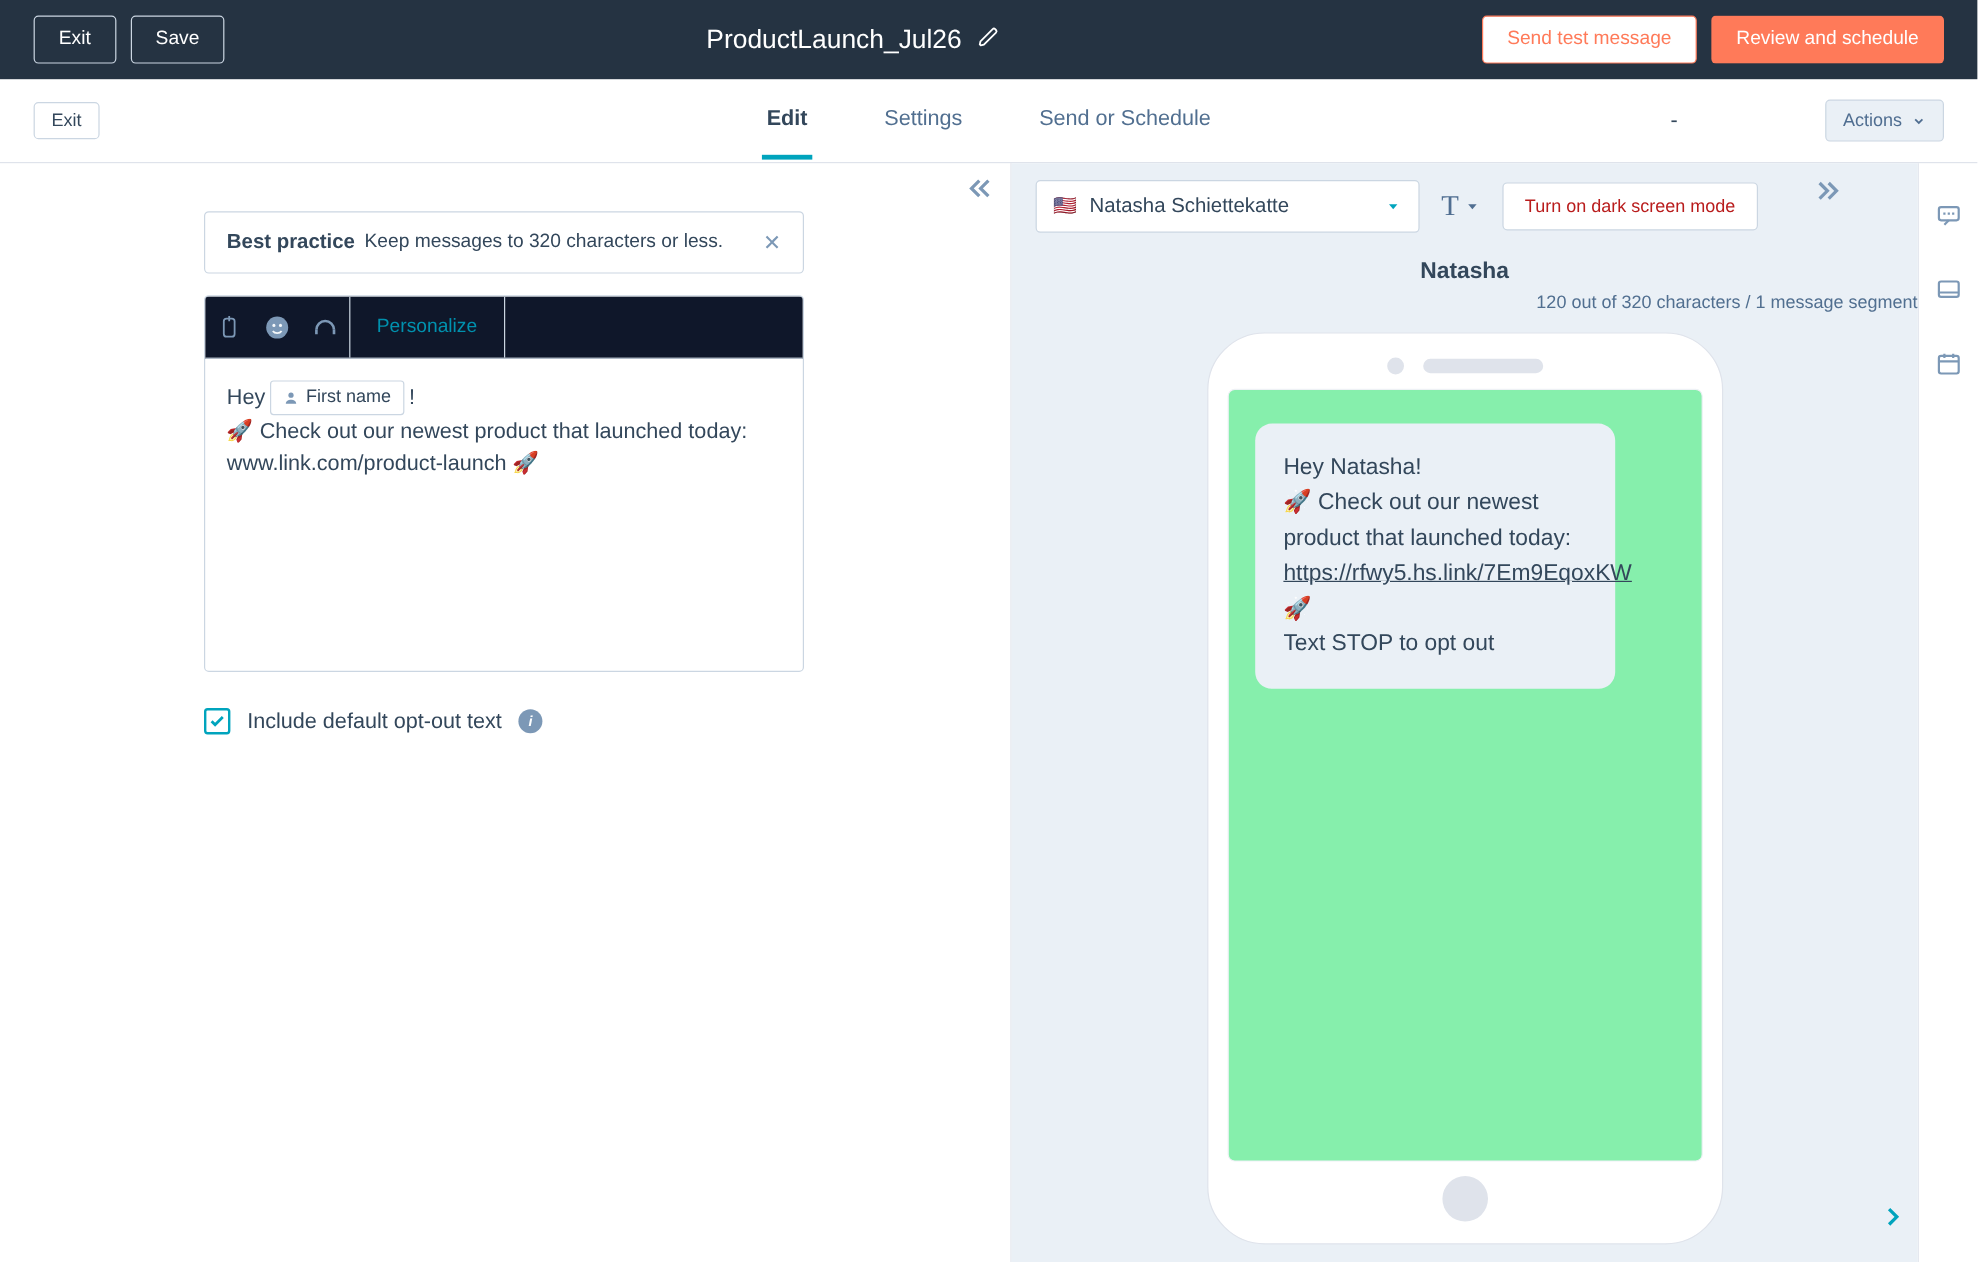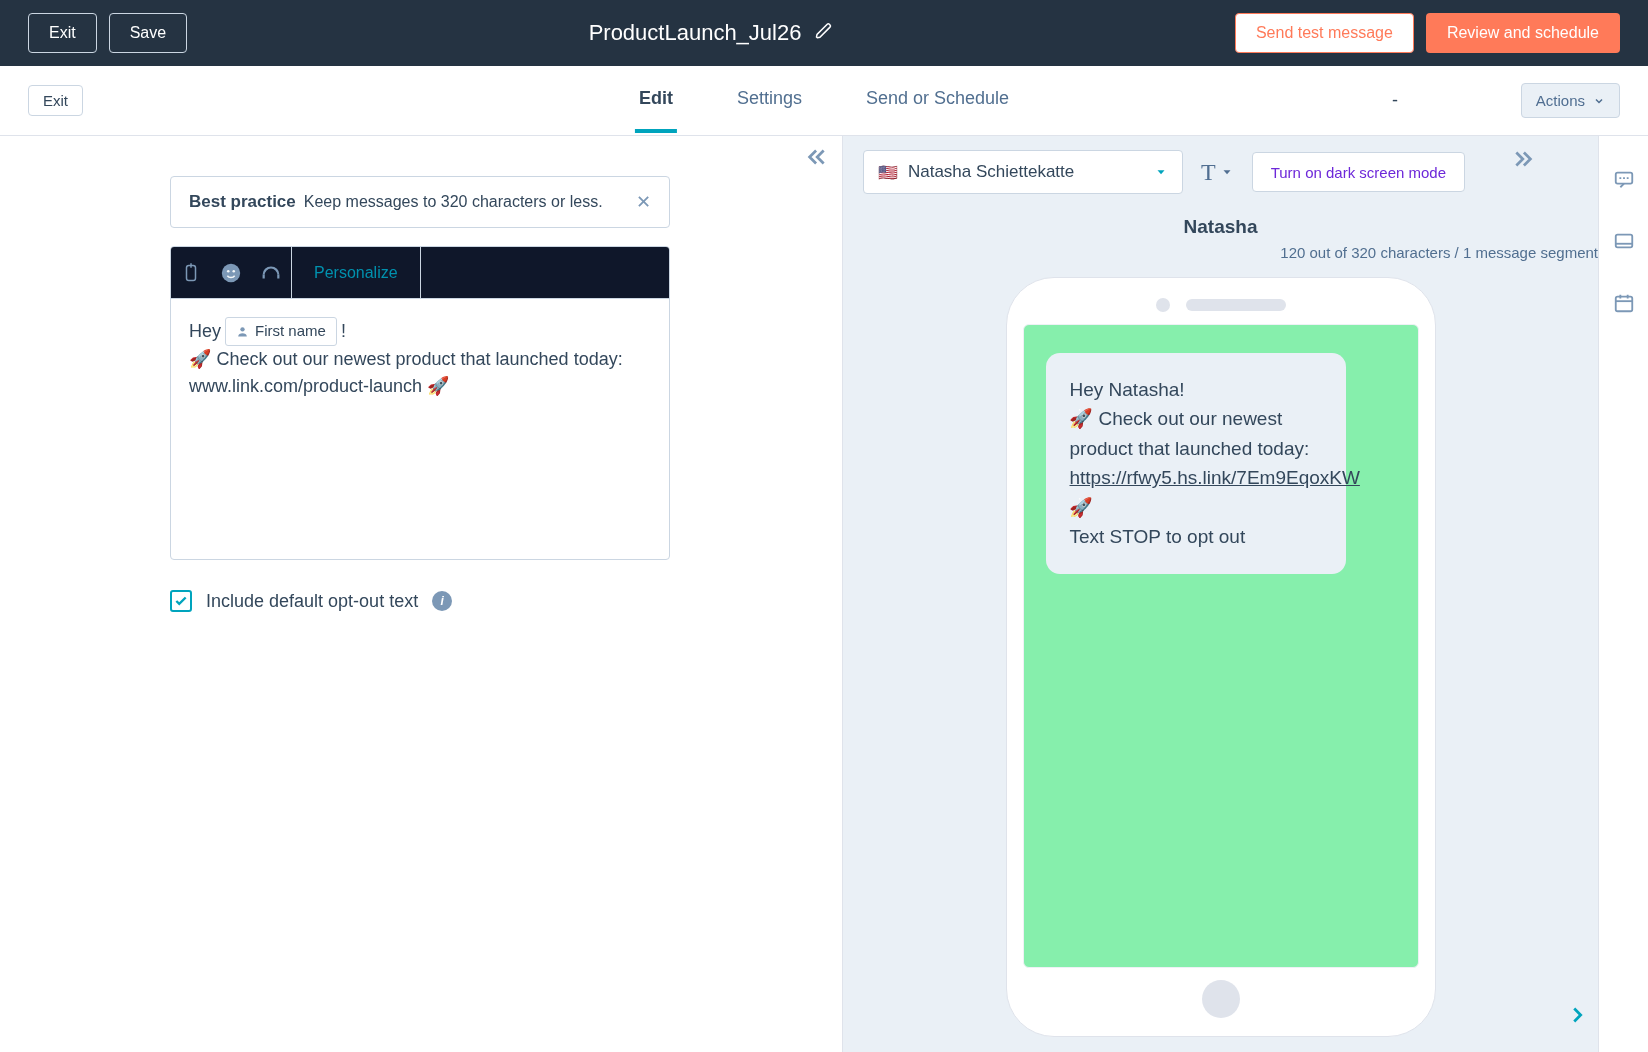--- a/index.html
+++ b/index.html
@@ -54,21 +54,21 @@
 .optout-row { display: flex; align-items: center; gap: 14px; margin-top: 30px; font-size: 18px; color: #33475b; }
 .chk { width: 22px; height: 22px; border: 2px solid #00a4bd; border-radius: 3px; display: flex; align-items: center; justify-content: center; color: #00a4bd; }
 .info-badge { width: 20px; height: 20px; border-radius: 50%; background: #7c98b6; color: #fff; display: flex; align-items: center; justify-content: center; font-size: 12px; font-weight: 700; font-style: italic; }
 
 
 .preview-top { display: flex; align-items: center; gap: 18px; padding: 14px 20px; }
 .recip { flex: 0 0 320px; background: #fff; border: 1px solid #cbd6e2; border-radius: 4px; height: 44px; display: flex; align-items: center; padding: 0 14px; gap: 10px; cursor: pointer; }
 .recip span.name { flex: 1; font-size: 17px; color: #33475b; }
 .recip .caret { color: #00a4bd; }
 .textsize { display: flex; align-items: center; gap: 4px; color: #506e91; cursor: pointer; font-size: 24px; font-family: Georgia, serif; }
-.darkmode-btn { background: #fff; border: 1px solid #cbd6e2; border-radius: 4px; height: 40px; padding: 0 18px; color: #6d28d9; font-size: 15px; cursor: pointer; }
+.darkmode-btn { background: #fff; border: 1px solid #cbd6e2; border-radius: 4px; height: 40px; padding: 0 18px; color: #b91c1c; font-size: 15px; cursor: pointer; }
 .preview-name { text-align: center; font-weight: 600; font-size: 19px; color: #33475b; margin-top: 8px; }
 .preview-count { text-align: right; font-size: 15px; color: #516f90; margin-top: 6px; margin-bottom: 16px; }
 
 
 .phone { width: 430px; height: 760px; margin: 0 auto; border: 1px solid #dfe3eb; border-radius: 48px; background: #fff; padding: 14px 16px 18px 16px; display: flex; flex-direction: column; }
 .phone-notch { display: flex; align-items: center; justify-content: center; gap: 16px; margin-top: 6px; margin-bottom: 12px; }
 .notch-dot { width: 14px; height: 14px; border-radius: 50%; background: #dfe3eb; }
 .notch-bar { width: 100px; height: 12px; border-radius: 6px; background: #dfe3eb; }
 .phone-screen { flex: 1; background: #86efac; border: 1px solid #eef1f5; border-radius: 6px; padding: 28px 22px; }
 .bubble { background: #eaf0f6; border-radius: 14px; padding: 22px 24px; font-size: 19px; line-height: 1.55; color: #33475b; max-width: 300px; }

